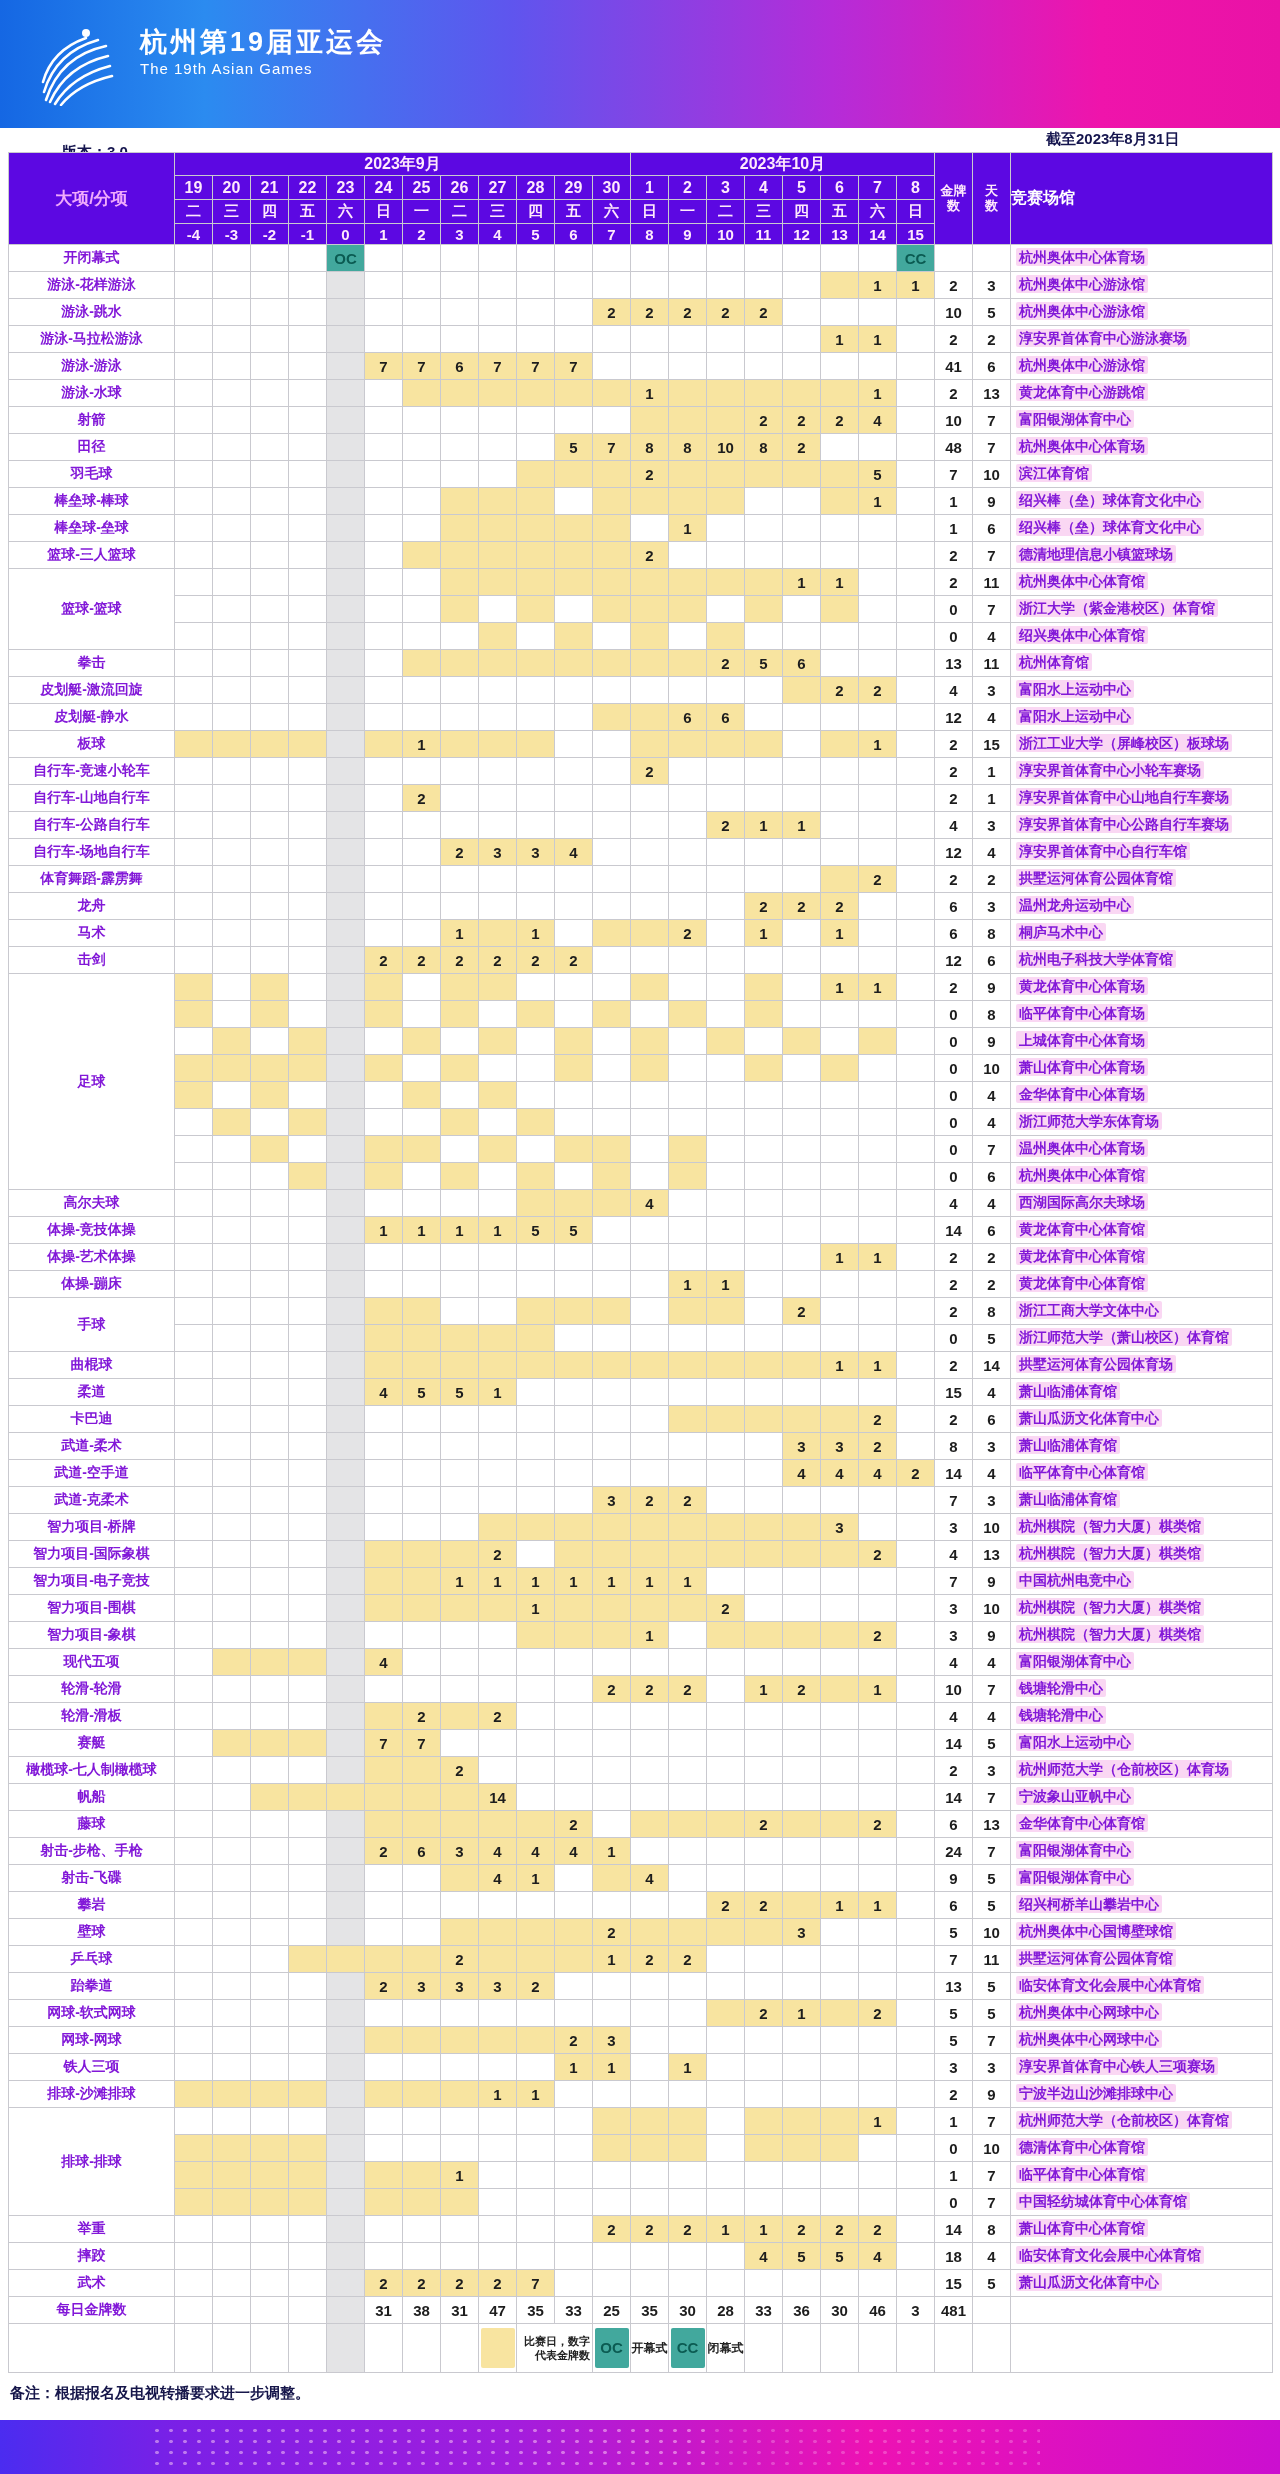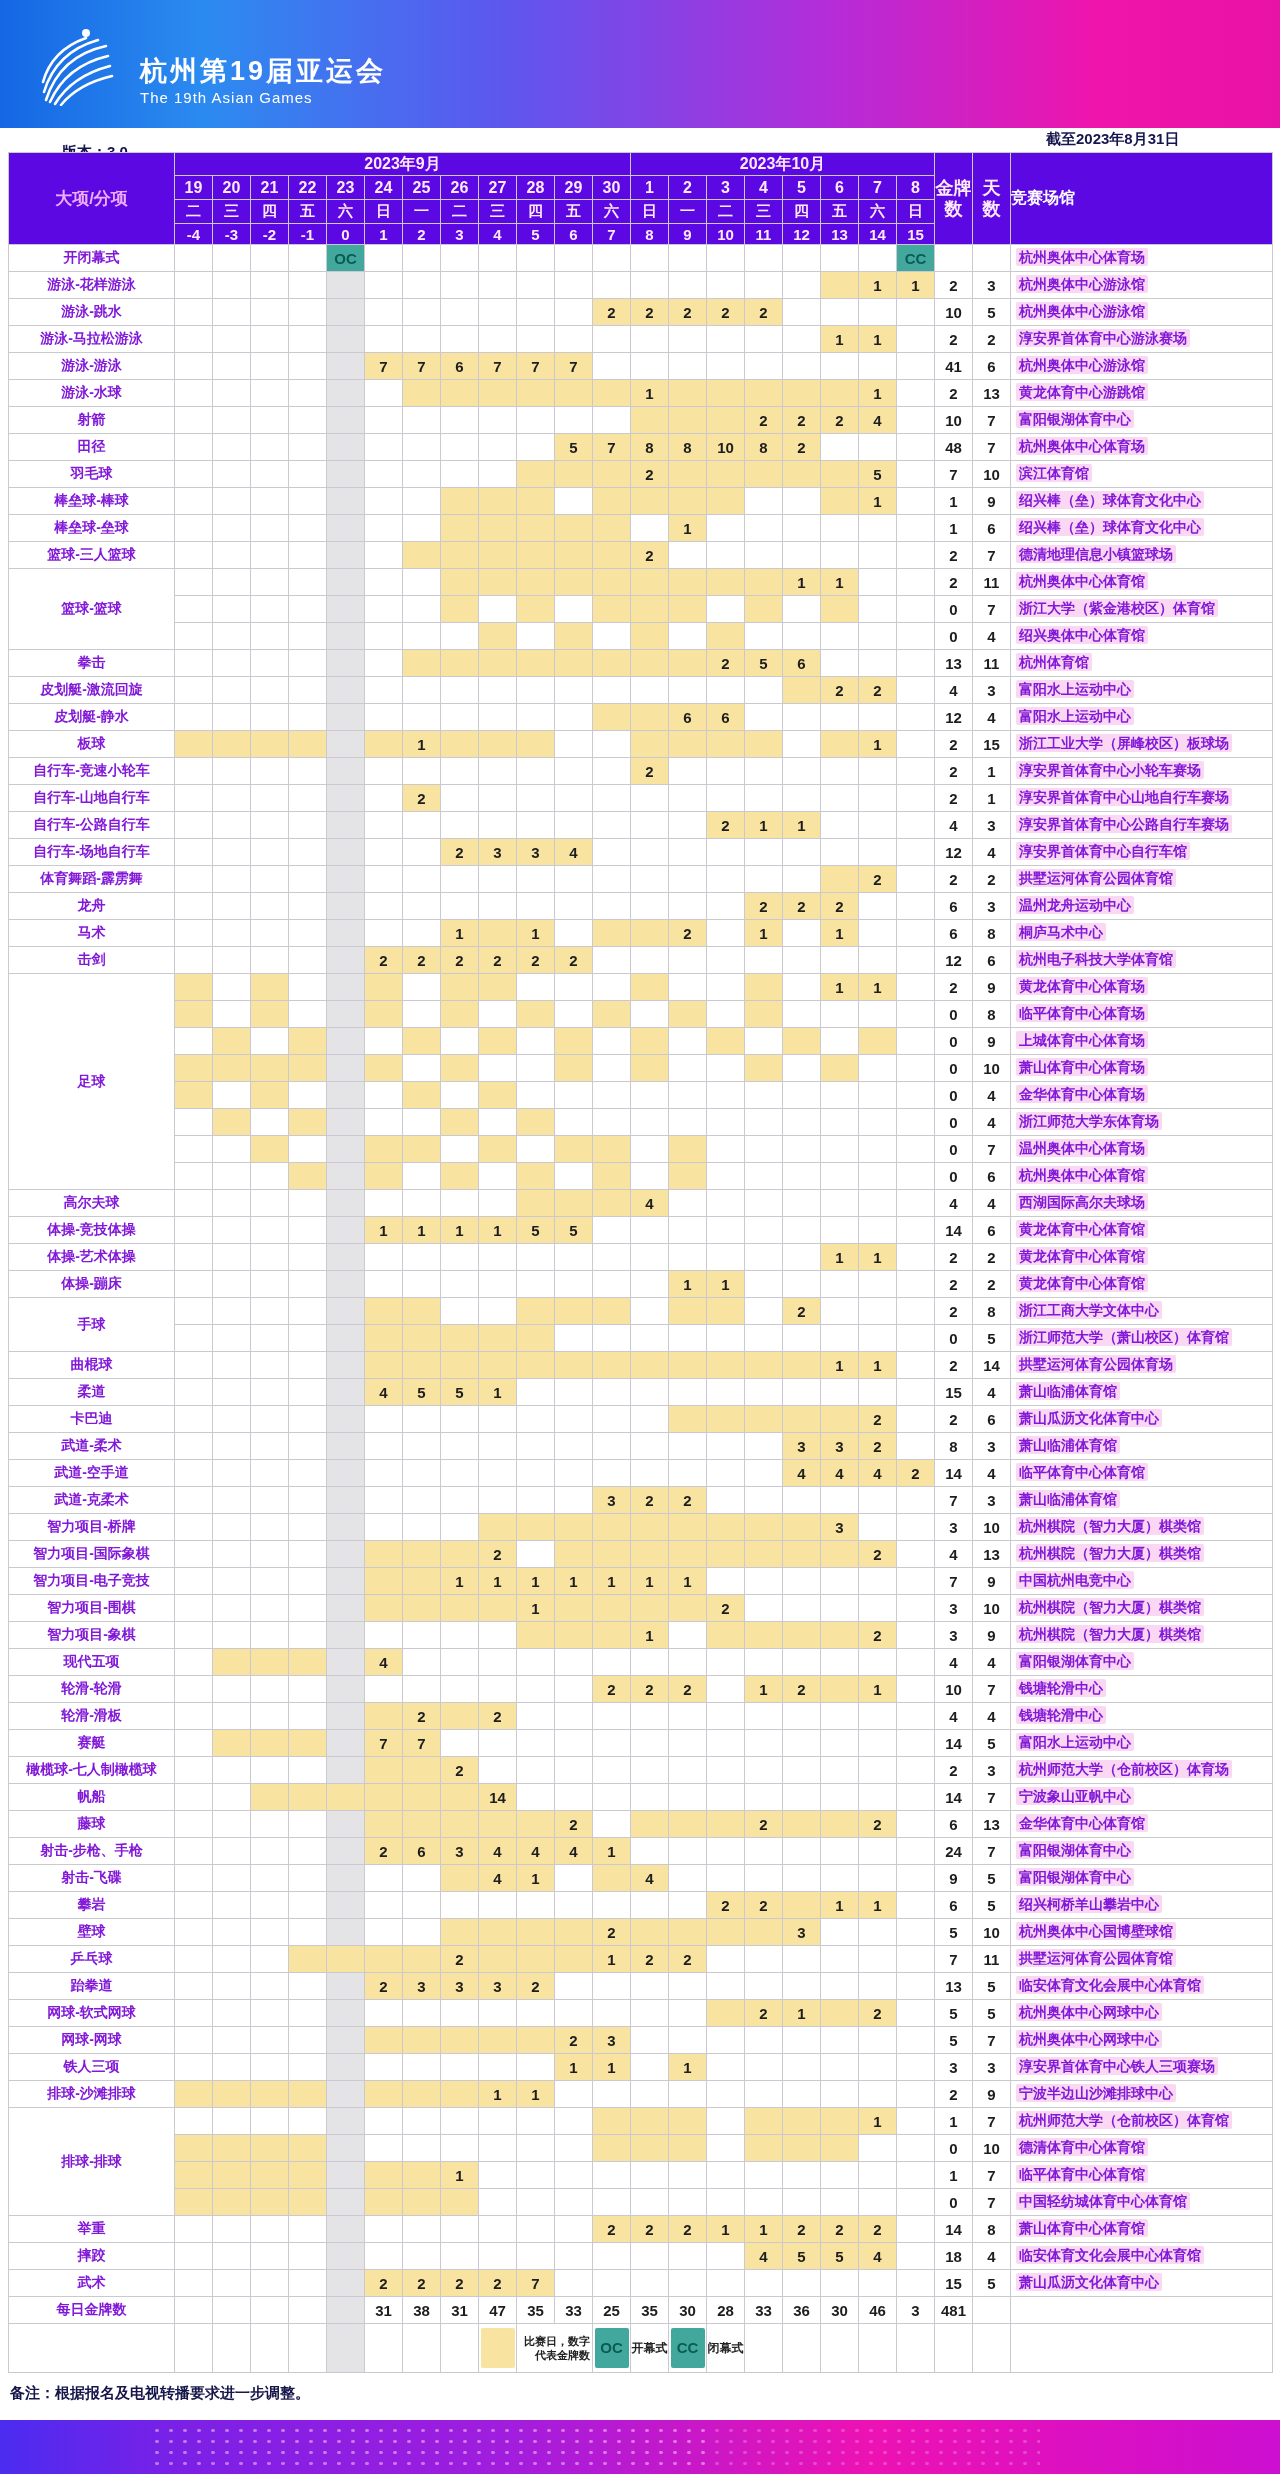--- a/index.html
+++ b/index.html
@@ -1,40 +1,40 @@
 <!DOCTYPE html>
 <html><head>
 <meta charset="utf-8">
 <style>
   html,body{margin:0;padding:0}
   body{width:1280px;height:2474px;position:relative;overflow:hidden;background:#fff;
        font-family:"Liberation Sans","DejaVu Sans",sans-serif}
   
   .banner{position:absolute;top:0;left:0;width:1280px;height:128px;
     background:linear-gradient(90deg,#1567e3 0%,#2b8bf0 16%,#5f55ee 40%,#b52cd8 65%,#ef14ab 86%,#e912a6 100%);}
-  .logo{position:absolute;left:40px;top:26px;display:flex;align-items:flex-end;gap:14px}
+  .logo{position:absolute;left:40px;top:26px;display:flex;align-items:flex-start;gap:14px}
   .logo svg{display:block}
   .logo-cn{font-size:27px;font-weight:bold;color:#fff;letter-spacing:3px;line-height:1.25}
   .logo-en{font-size:15px;color:#fff;letter-spacing:1px}
   .title{position:absolute;left:410px;top:30px;margin:0;font-size:57px;font-weight:bold;color:#fff;
          letter-spacing:5px;text-shadow:3px 4px 0 #c0128e}
   
   .vbar{position:absolute;top:128px;left:0;width:1280px;height:24px;background:#fff}
   .vbar .ver{position:absolute;left:62px;top:15px;font-size:15px;font-weight:bold;color:#15154e}
   .vbar .cut{position:absolute;left:1046px;top:2px;font-size:15px;font-weight:bold;color:#15154e}
   
   table{position:absolute;left:8px;top:152px;border-collapse:collapse;table-layout:fixed}
   th,td{border:1px solid #c9c9cf;padding:0;text-align:center;overflow:hidden;white-space:nowrap}
   thead th{background:#5c08e2;color:#ffe9fc;font-weight:bold}
   .th-lbl{font-size:17px;color:#f0abfc}
   .th-m{font-size:16px;height:22px}
   .th-d{font-size:16px;height:23px}
   .th-w{font-size:15px;height:23px}
   .th-n{font-size:15px;height:20px}
-  .th-side{font-size:18px;white-space:pre-line;line-height:1.15}
+  .th-side{font-size:13px;white-space:pre-line;line-height:1.15}
   .th-venue{text-align:left;font-size:16px;color:#fff}
   tbody td{height:26px;font-size:15px;font-weight:bold;color:#1d1d1d;background:#fff}
   td.lbl{color:#8218d8;font-size:14px}
   td.y{background:#f8e4a0}
   td.gcol{background:#e4e4e6}
   td.ocx{background:#42a89d;color:#0b5b52;font-size:15px}
   td.venue{text-align:left;padding-left:5px;font-size:14px;color:#8218d8}
   td.venue span{background:#fad7f3;padding:1px 3px;border-radius:2px}
   tr.legend td{height:48px}
   .sw{width:34px;height:40px;margin:0 auto;border-radius:2px}

